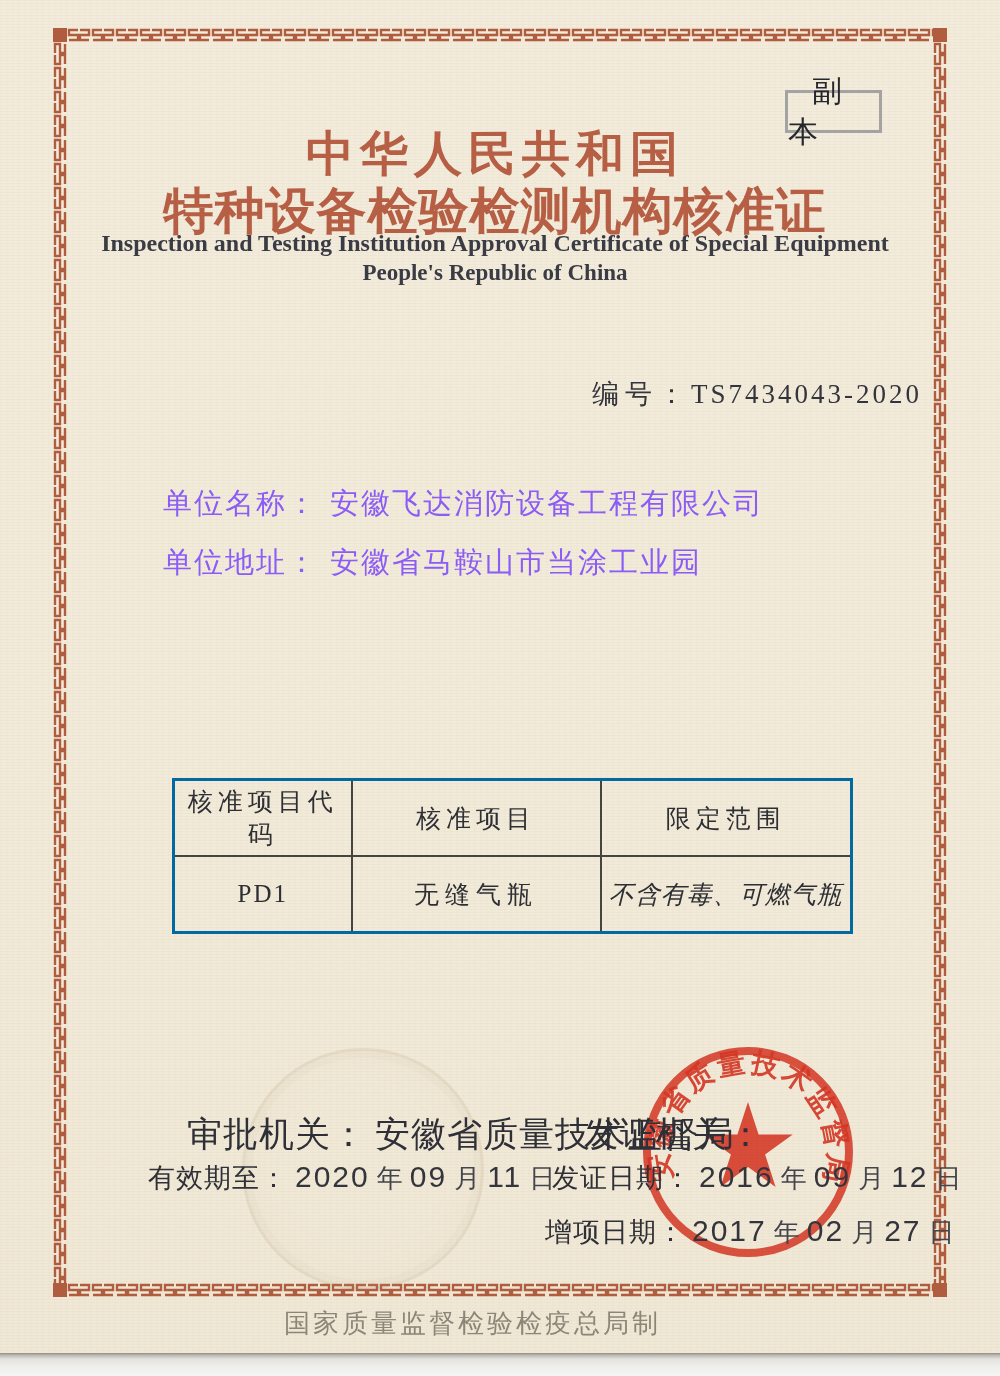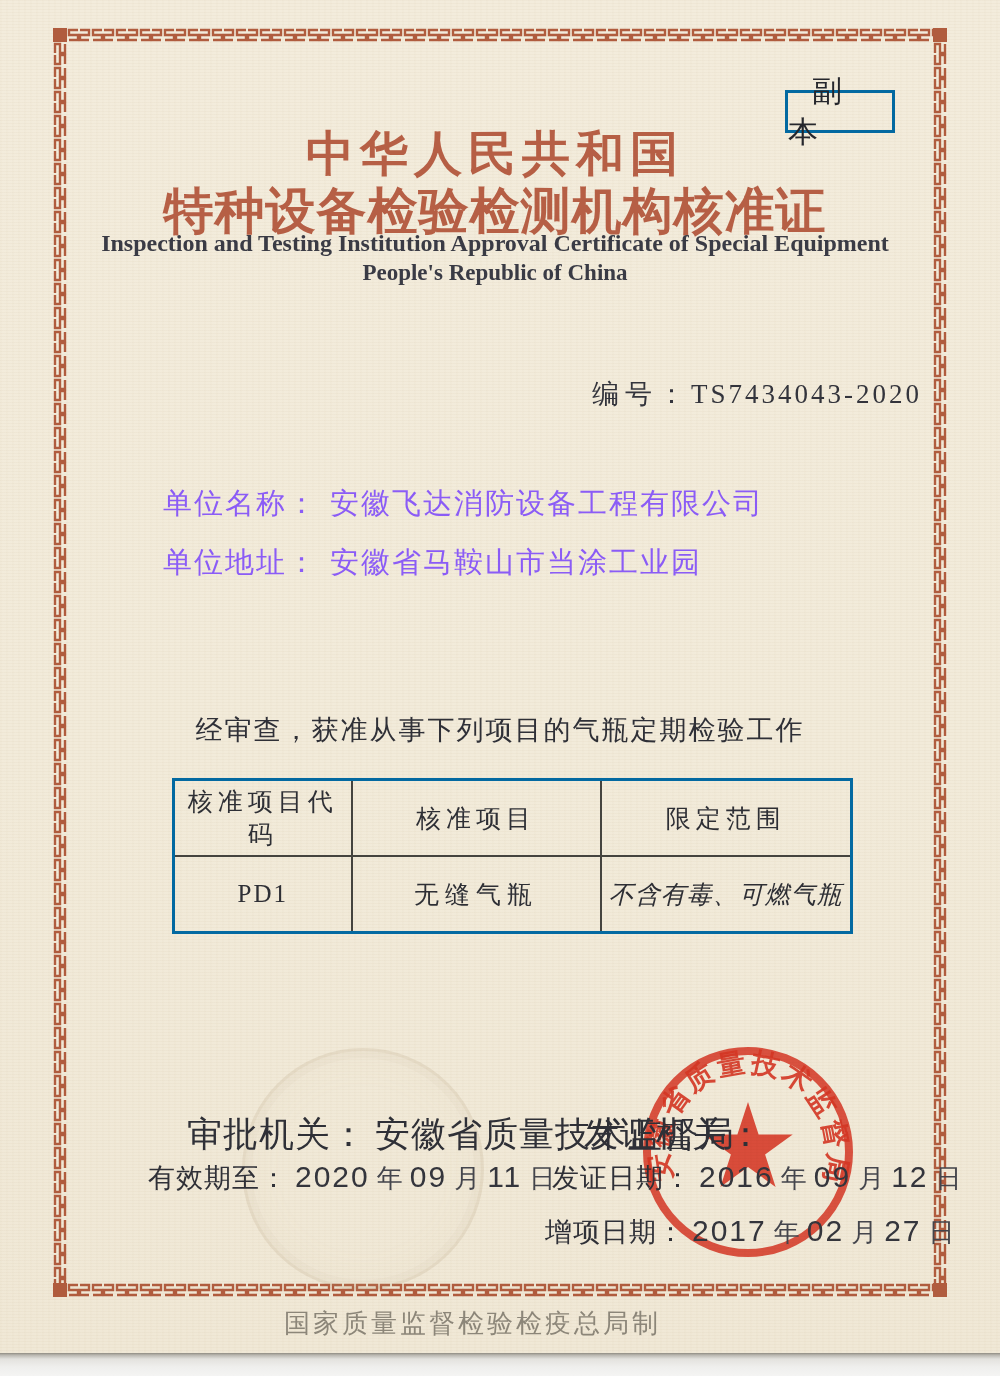--- a/index.html
+++ b/index.html
@@ -20,22 +20,22 @@
   }
   .scan-bottom{
     position:absolute;left:0;top:1353px;width:1000px;height:23px;
     background:linear-gradient(180deg,#8f8b82 0px,#b9b6af 2px,#e3e2de 6px,#efefed 14px,#f4f4f3 23px);
   }
   .border-strip{position:absolute;}
   .corner{position:absolute;width:14px;height:14px;background:#b05c3e;}
   .abs{position:absolute;}
   .centered{left:53px;width:884px;text-align:center;}
   .copy-stamp{
-    left:785px;top:90px;width:110px;height:43px;
-    border:3px solid #0369a1;box-sizing:border-box;
+    left:785px;top:90px;width:97px;height:43px;
+    border:3px solid #a3a3a3;box-sizing:border-box;
     display:flex;align-items:center;justify-content:center;
     font-size:30px;letter-spacing:24px;text-indent:24px;color:#26272d;
   }
   .title-cn1{top:122px;font-size:48px;font-weight:bold;color:#b65f45;letter-spacing:6px;}
   .title-cn2{top:178px;font-size:50px;font-weight:bold;color:#b65f45;letter-spacing:1px;}
   .title-en1{top:230px;font-size:24px;font-weight:bold;color:#3a3b45;}
   .title-en2{top:260px;font-size:23px;font-weight:bold;color:#3a3b45;}
   .subtitle{top:306px;font-size:34px;font-weight:bold;color:#2c2d33;letter-spacing:3px;}
   .serial{left:592px;top:376px;font-size:27px;color:#33343c;}
   .serial .lbl{letter-spacing:6px;}
@@ -135,21 +135,20 @@
     <span class="lbl">编号：</span><span class="val">TS7434043-2020</span>
   </div>
 
   <div class="abs field-line" style="left:163px;top:484px;">
     <span class="lbl">单位名称：</span><span>安徽飞达消防设备工程有限公司</span>
   </div>
   <div class="abs field-line" style="left:163px;top:543px;">
     <span class="lbl">单位地址：</span><span>安徽省马鞍山市当涂工业园</span>
   </div>
 
-  <div class="abs statement">经审查，获准从事下列项目的气瓶定期检验工作</div>
 
   <table class="approval">
     <colgroup>
         <col style="width:178px">
         <col style="width:249px">
         <col style="width:251px">
       </colgroup>
     <tbody>
         <tr>
       <td class="hdr">核准项目代码</td>

